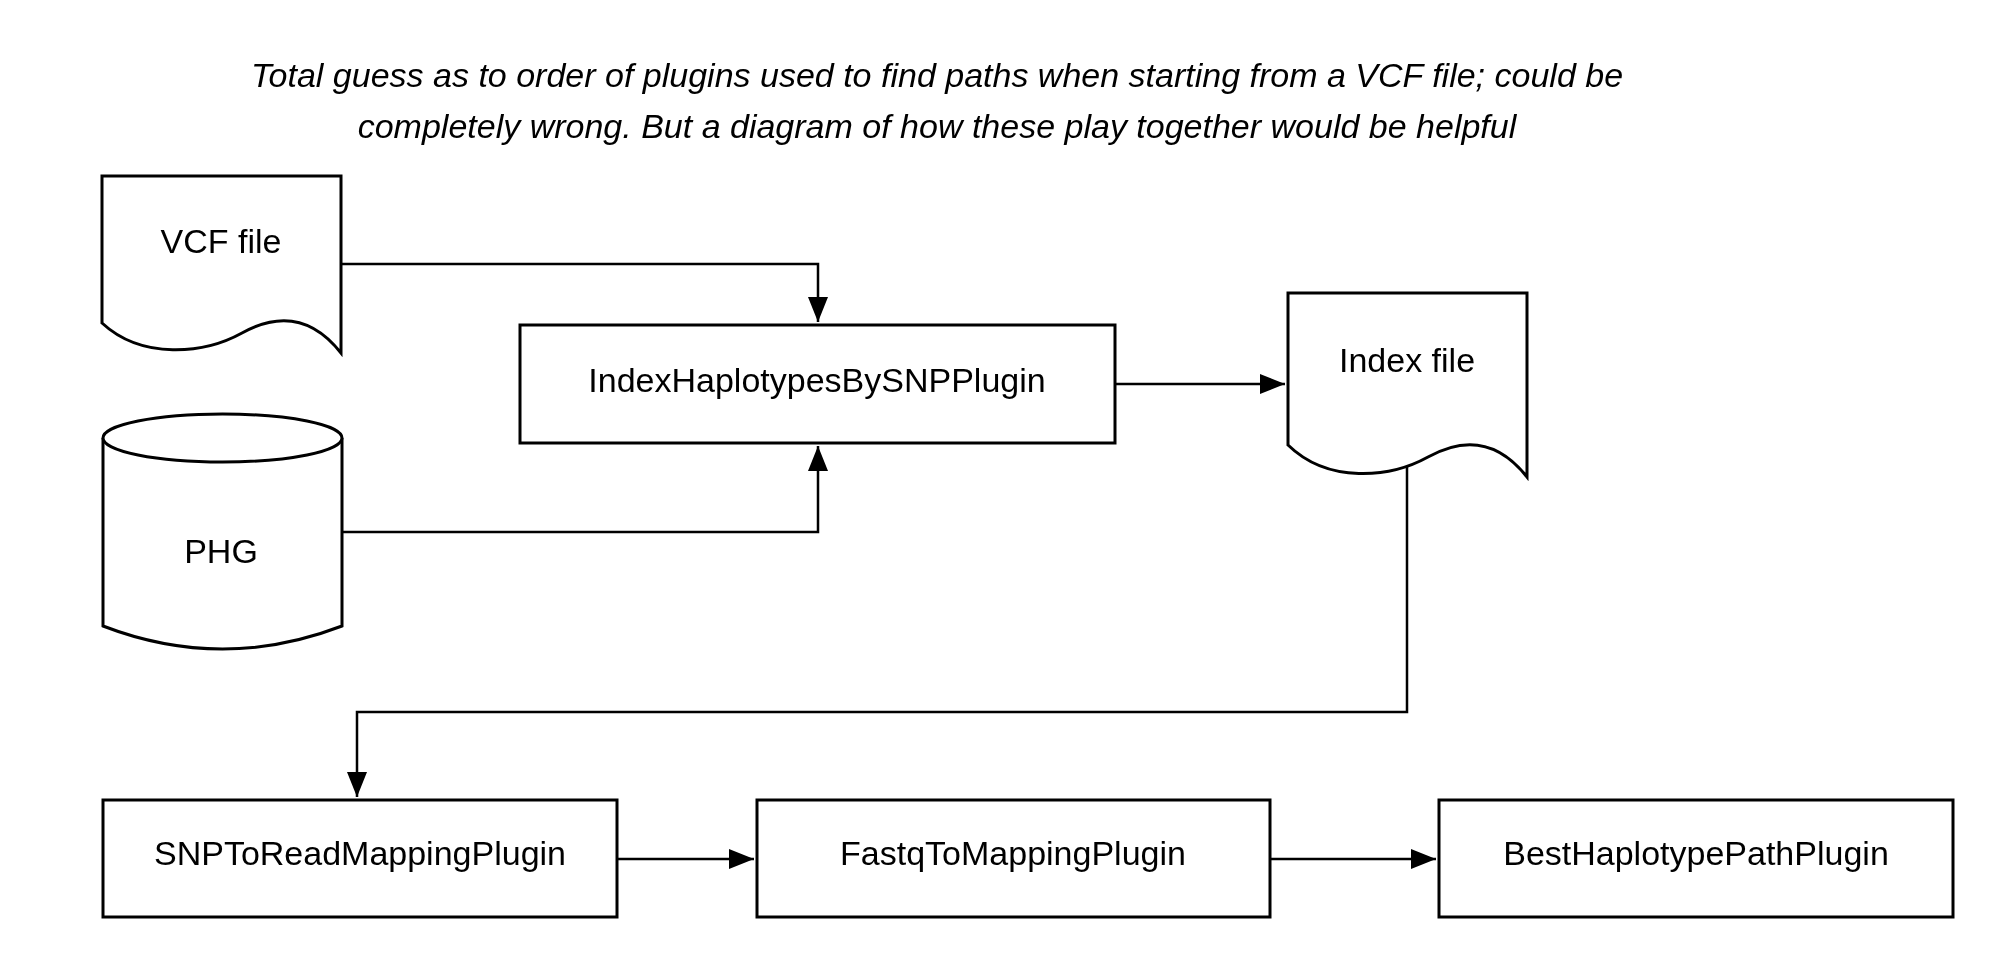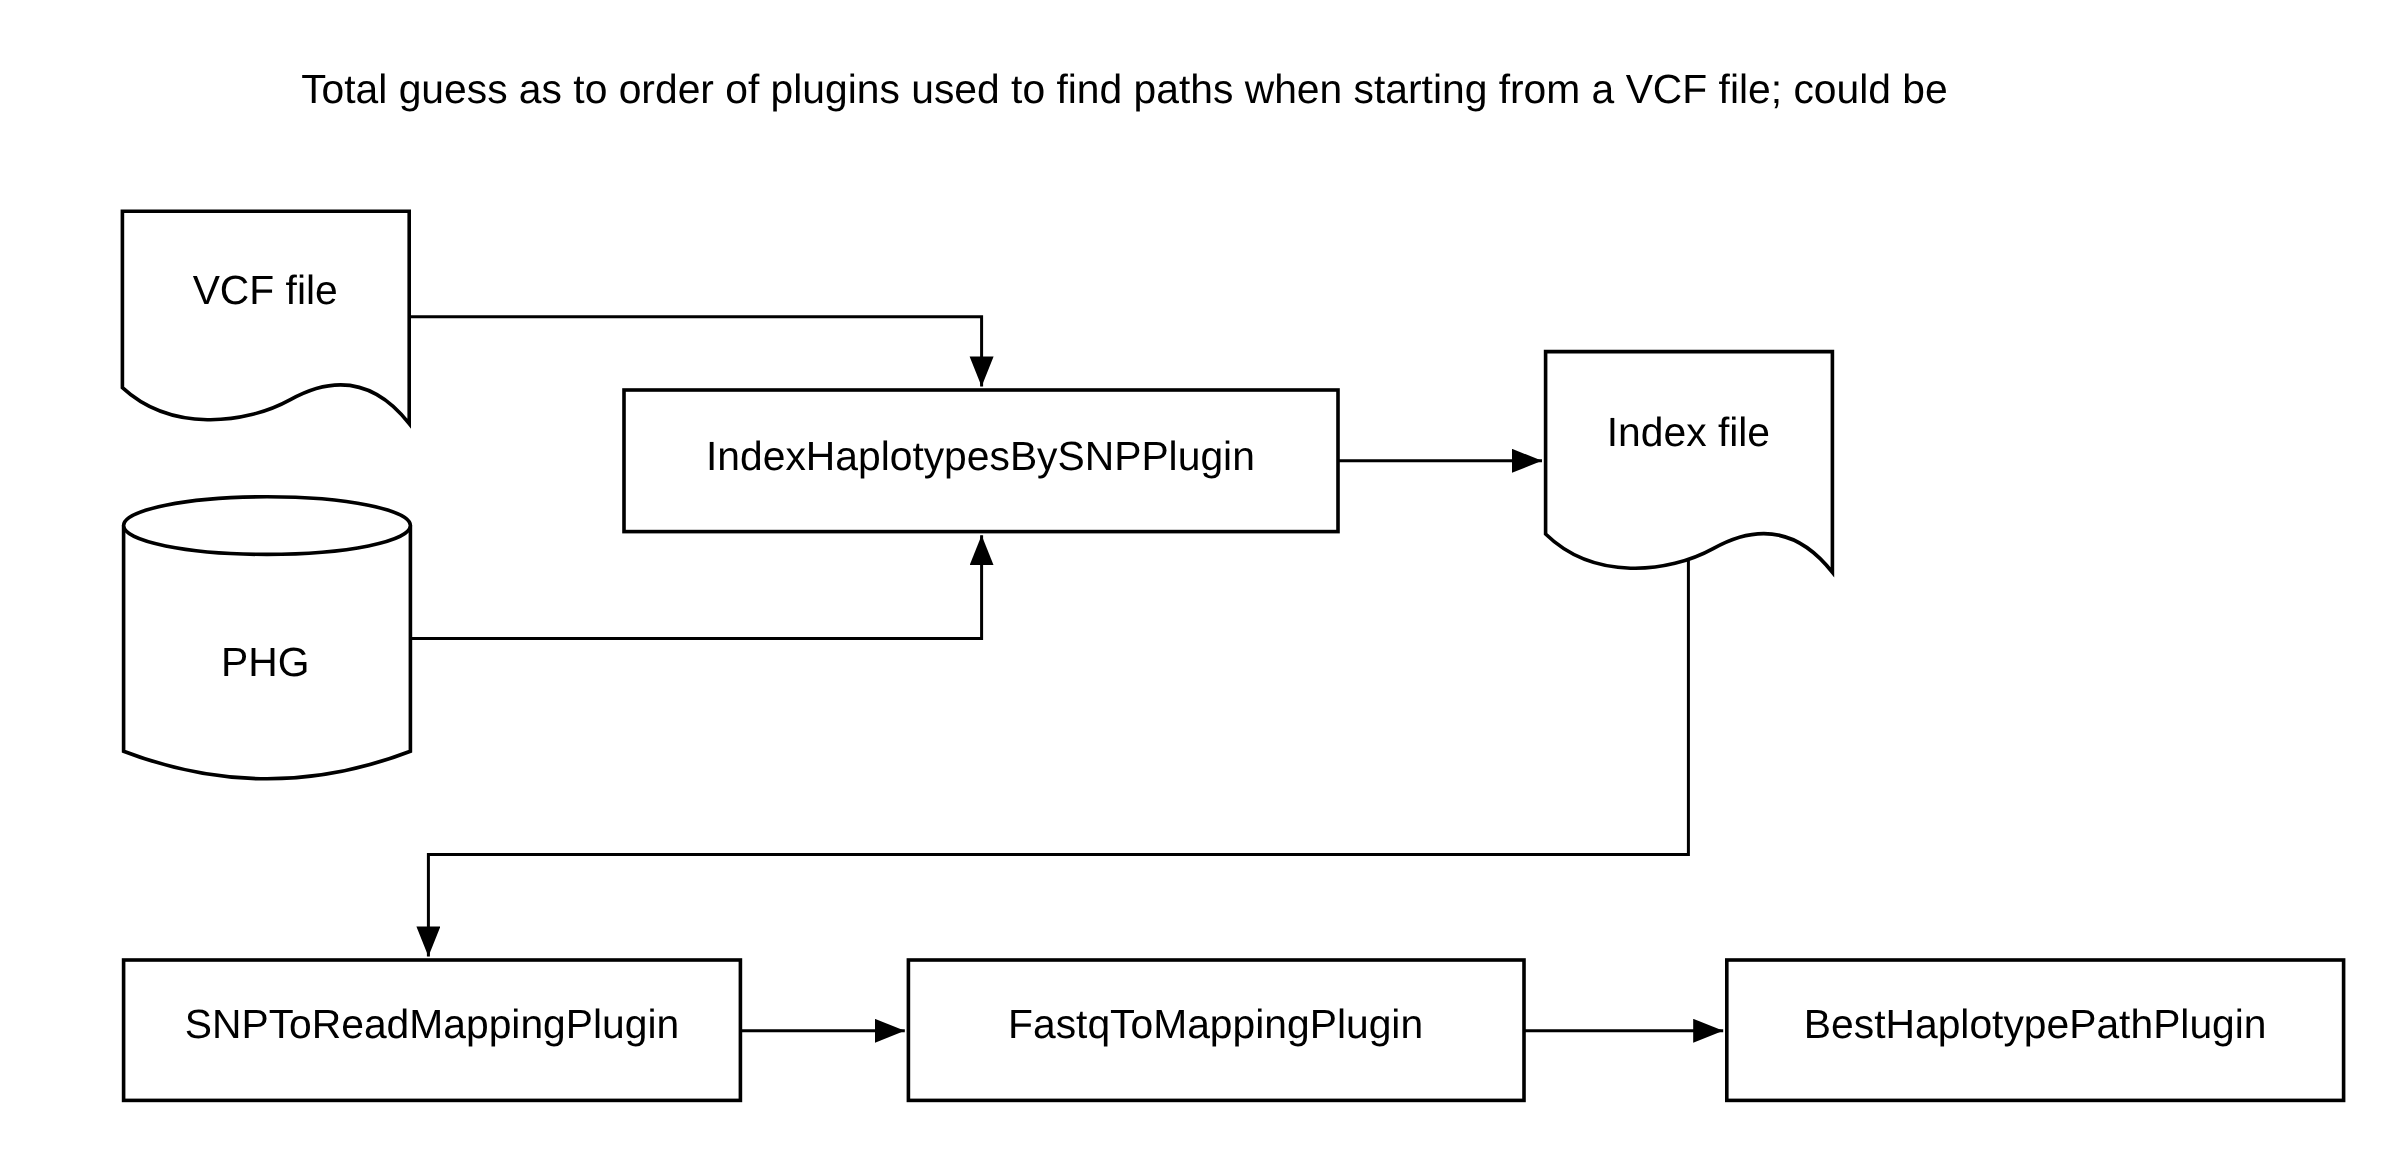--- a/index.html
+++ b/index.html
@@ -18,20 +18,21 @@
   .diagram-title {
     position: absolute;
     left: 131px;
     top: 50px;
     width: 1612px;
     text-align: center;
     font-size: 34px;
     line-height: 51px;
     color: #000000;
     white-space: nowrap;
+    font-style: italic;
   }
   svg {
     position: absolute;
     left: 0;
     top: 0;
   }
   .shape {
     fill: #ffffff;
     stroke: #000000;
     stroke-width: 3;
@@ -48,20 +49,21 @@
     text-anchor: middle;
   }
 </style>
 </head>
 <body>
 
 <div id="canvas">
 
   <div class="diagram-title">
     <div>Total guess as to order of plugins used to find paths when starting from a VCF file; could be</div>
+    <div>completely wrong. But a diagram of how these play together would be helpful</div>
   </div>
 
   <svg width="2000" height="978" viewBox="0 0 2000 978">
     <defs>
       <marker id="arrowhead" markerWidth="11" markerHeight="9" refX="10" refY="4" orient="auto" markerUnits="strokeWidth">
         <path d="M 0 0 L 10 4 L 0 8 Z" fill="#000000"></path>
       </marker>
     </defs>
 
     <g>

